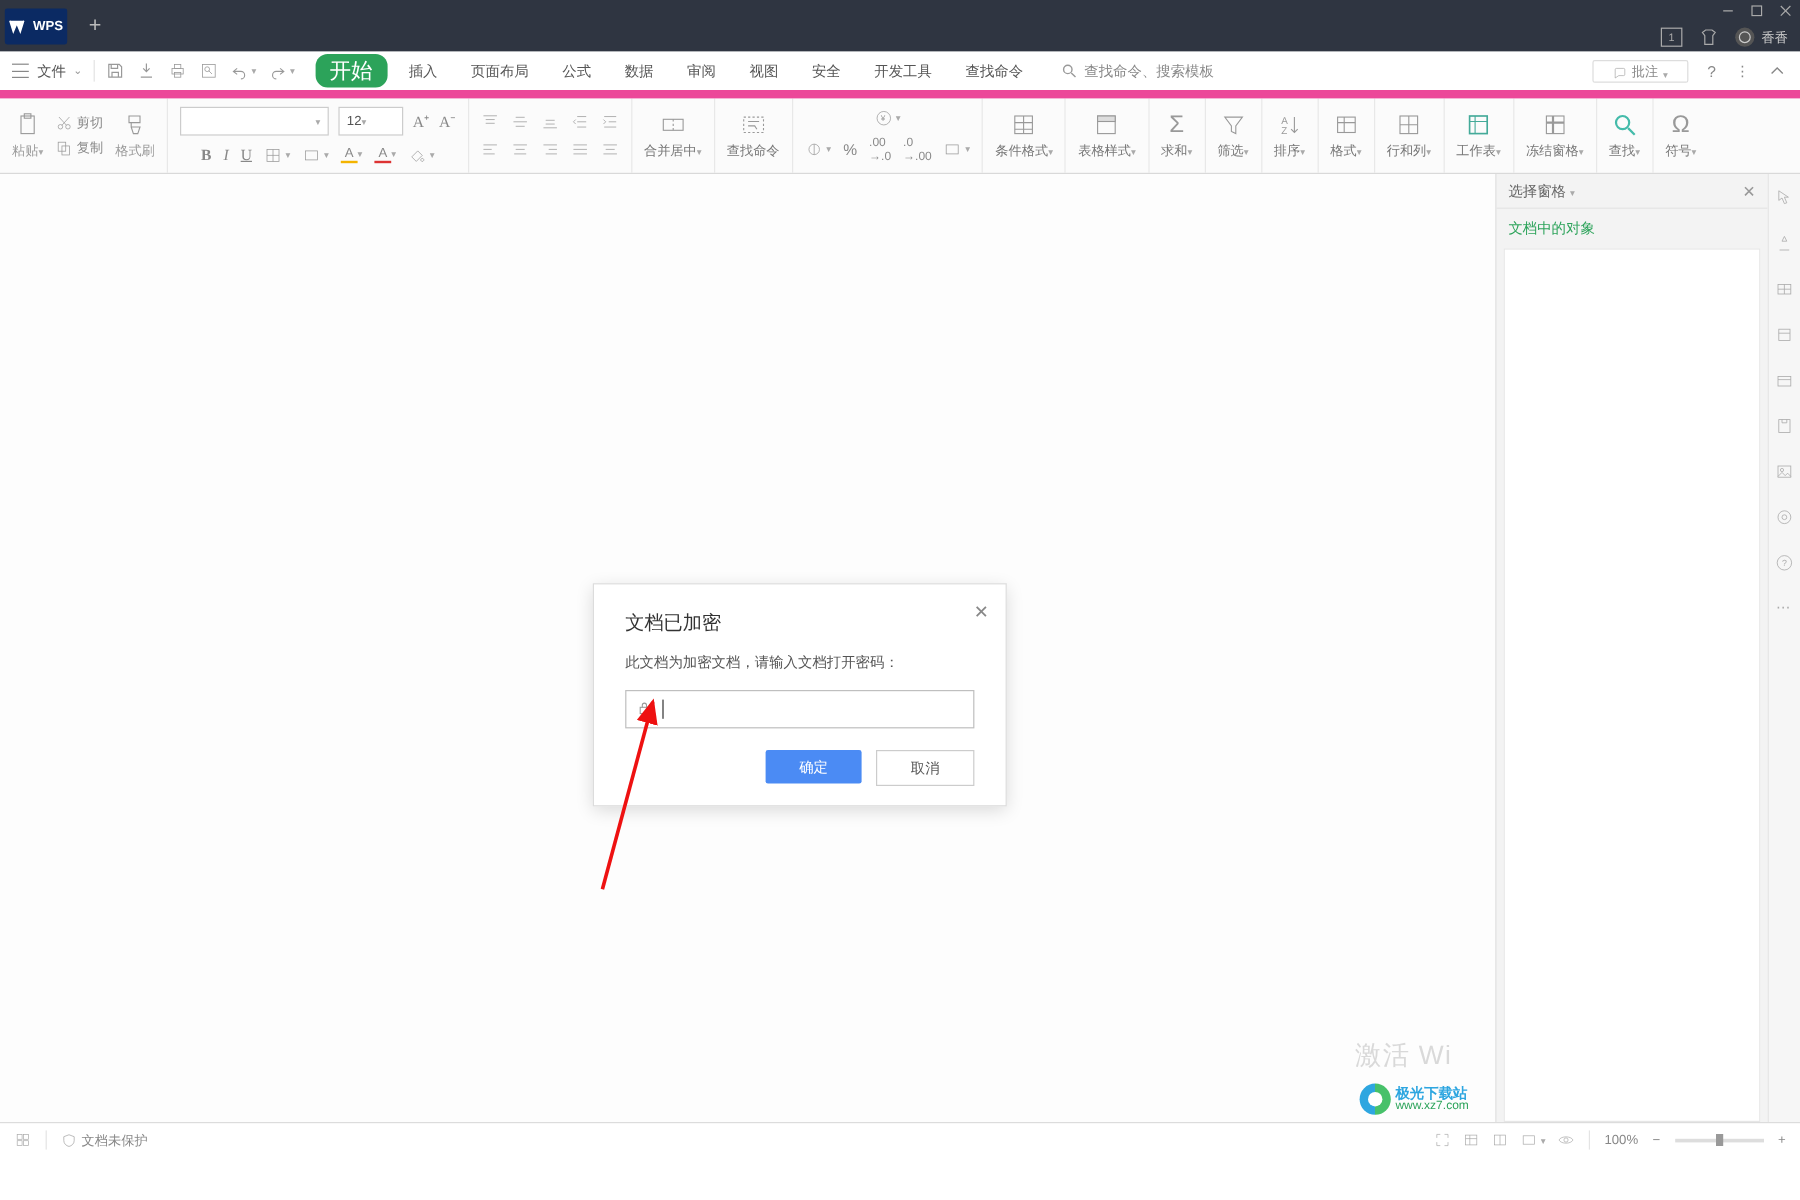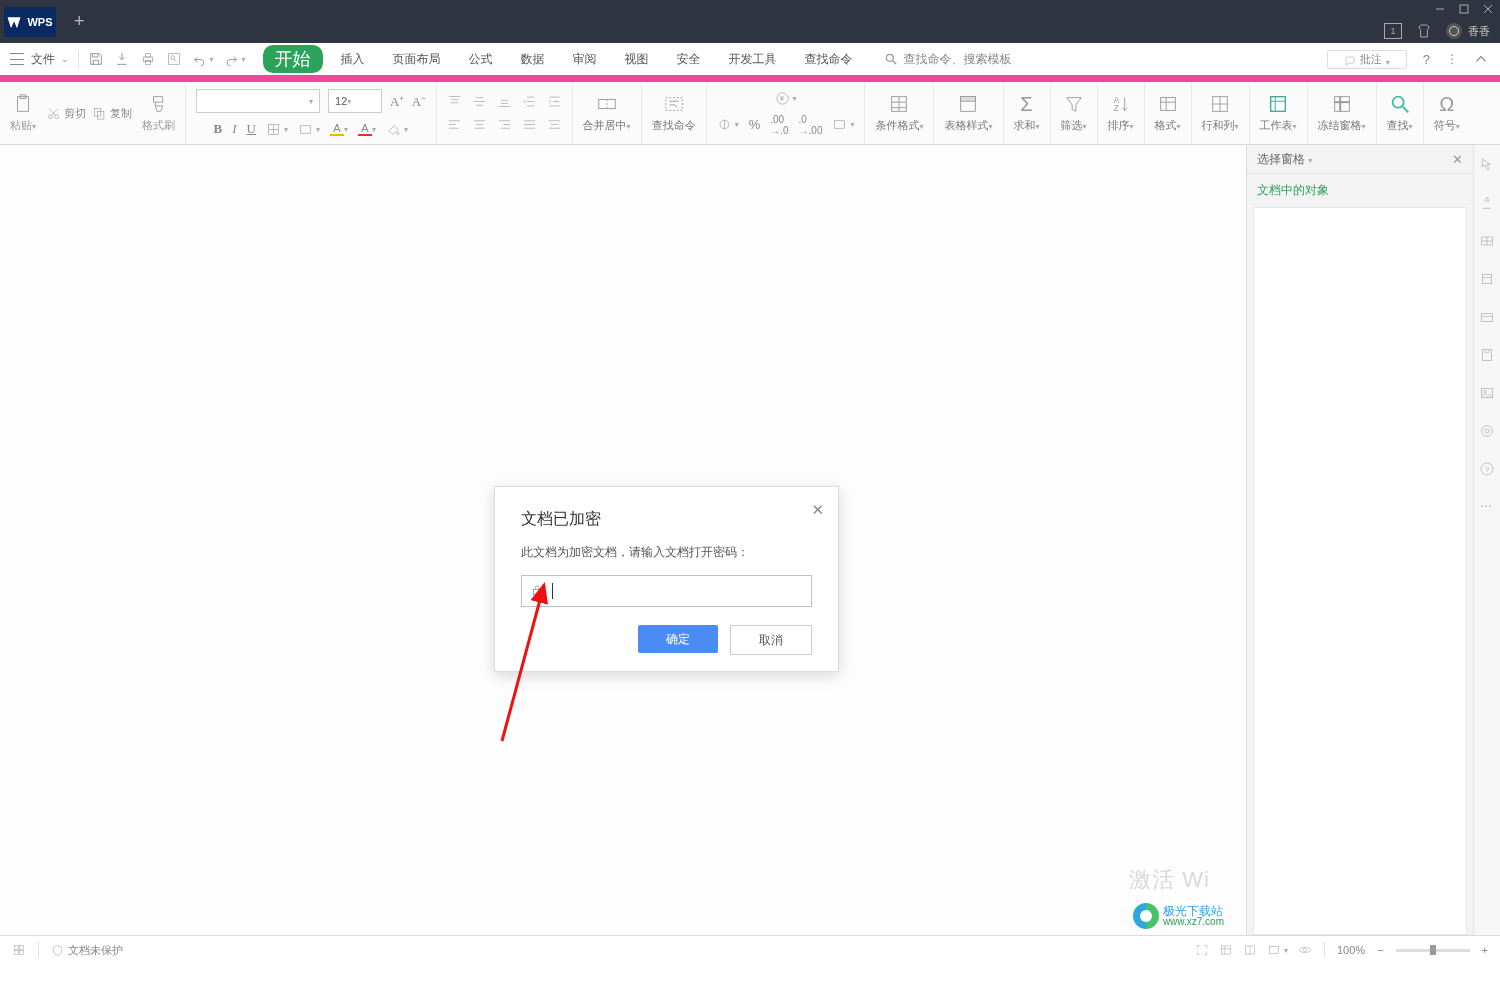--- a/index.html
+++ b/index.html
@@ -41,21 +41,21 @@
 .annot{display:flex;align-items:flex-end;gap:4px;border:1px solid #ddd;padding:1px 16px;border-radius:2px;font-size:11px;color:#888}
 
 
 .ribbon{height:62px;background:#fbfbfb;border-bottom:1px solid #d9d9d9;display:flex;align-items:stretch;font-size:11px;color:#777}
 .rgrp{display:flex;align-items:center;padding:0 10px;border-right:1px solid #e8e8e8}
 .rgrp.col{flex-direction:column;justify-content:center;gap:3px}
 .rgrp .lbl{color:#9a9a9a;font-size:11px}
 .biggrp{display:flex;flex-direction:column;align-items:center;justify-content:center;padding:0 10px;border-right:1px solid #e8e8e8;gap:3px}
 .biggrp svg{width:22px;height:22px}
 .big-ico{width:24px;height:22px;display:flex;align-items:center;justify-content:center}
-.two-row{display:flex;flex-direction:row;justify-content:center;gap:6px}
+.two-row{display:flex;flex-direction:column;justify-content:center;gap:6px}
 .iconbtn{display:flex;align-items:center;gap:3px;color:#888}
 .iconbtn svg{width:15px;height:15px}
 .font-sel{border:1px solid #ccc;height:22px;background:#fff;display:flex;align-items:center;padding:0 6px;color:#aaa}
 .font-name{width:110px}
 .font-size{width:40px;text-align:center;color:#555}
 .font-row{display:flex;align-items:center;gap:8px}
 .fmt-row{display:flex;align-items:center;gap:10px;color:#888}
 .letter{font-family:Georgia,serif;font-size:13px;color:#888}
 .underbar{border-bottom:2px solid #f4b400;display:inline-block;width:14px;height:12px;text-align:center;position:relative}
 .underbar.red{border-bottom-color:#d33}
@@ -96,21 +96,21 @@
 
 .statusbar{height:28px;border-top:1px solid #dcdcdc;display:flex;align-items:center;justify-content:space-between;padding:0 12px;color:#888;font-size:11px}
 .statusbar .l{display:flex;align-items:center;gap:12px}
 .statusbar .r{display:flex;align-items:center;gap:12px}
 .statusbar .shield{display:flex;align-items:center;gap:4px}
 .watermark{position:absolute;right:36px;bottom:40px;color:#d9d9d9;font-size:22px;letter-spacing:1px}
 .site-logo{position:absolute;right:22px;bottom:6px;display:flex;align-items:center;gap:4px}
 .site-logo .gl{width:26px;height:26px;border-radius:50%;background:conic-gradient(#47c16a 0 50%, #2ea6e0 50% 100%);position:relative}
 .site-logo .gl::after{content:"";position:absolute;width:12px;height:12px;background:#fff;border-radius:50%;left:7px;top:7px}
 .site-logo .txt{display:flex;flex-direction:column;line-height:1}
-.site-logo .txt .a{color:#2ea6e0;font-size:12px;font-weight:normal}
+.site-logo .txt .a{color:#2ea6e0;font-size:12px;font-weight:bold}
 .site-logo .txt .b{color:#2ca35a;font-size:10px}
 .divv2{width:1px;height:16px;background:#e4e4e4}
 .viewico{display:flex;align-items:center;gap:10px}
 .viewico svg{width:14px;height:14px}
 .zoom-track{width:74px;height:3px;background:#ddd;position:relative}
 .zoom-track::before{content:"";position:absolute;width:6px;height:10px;background:#999;left:34px;top:-4px}
 </style>
 </head>
 <body>
 

